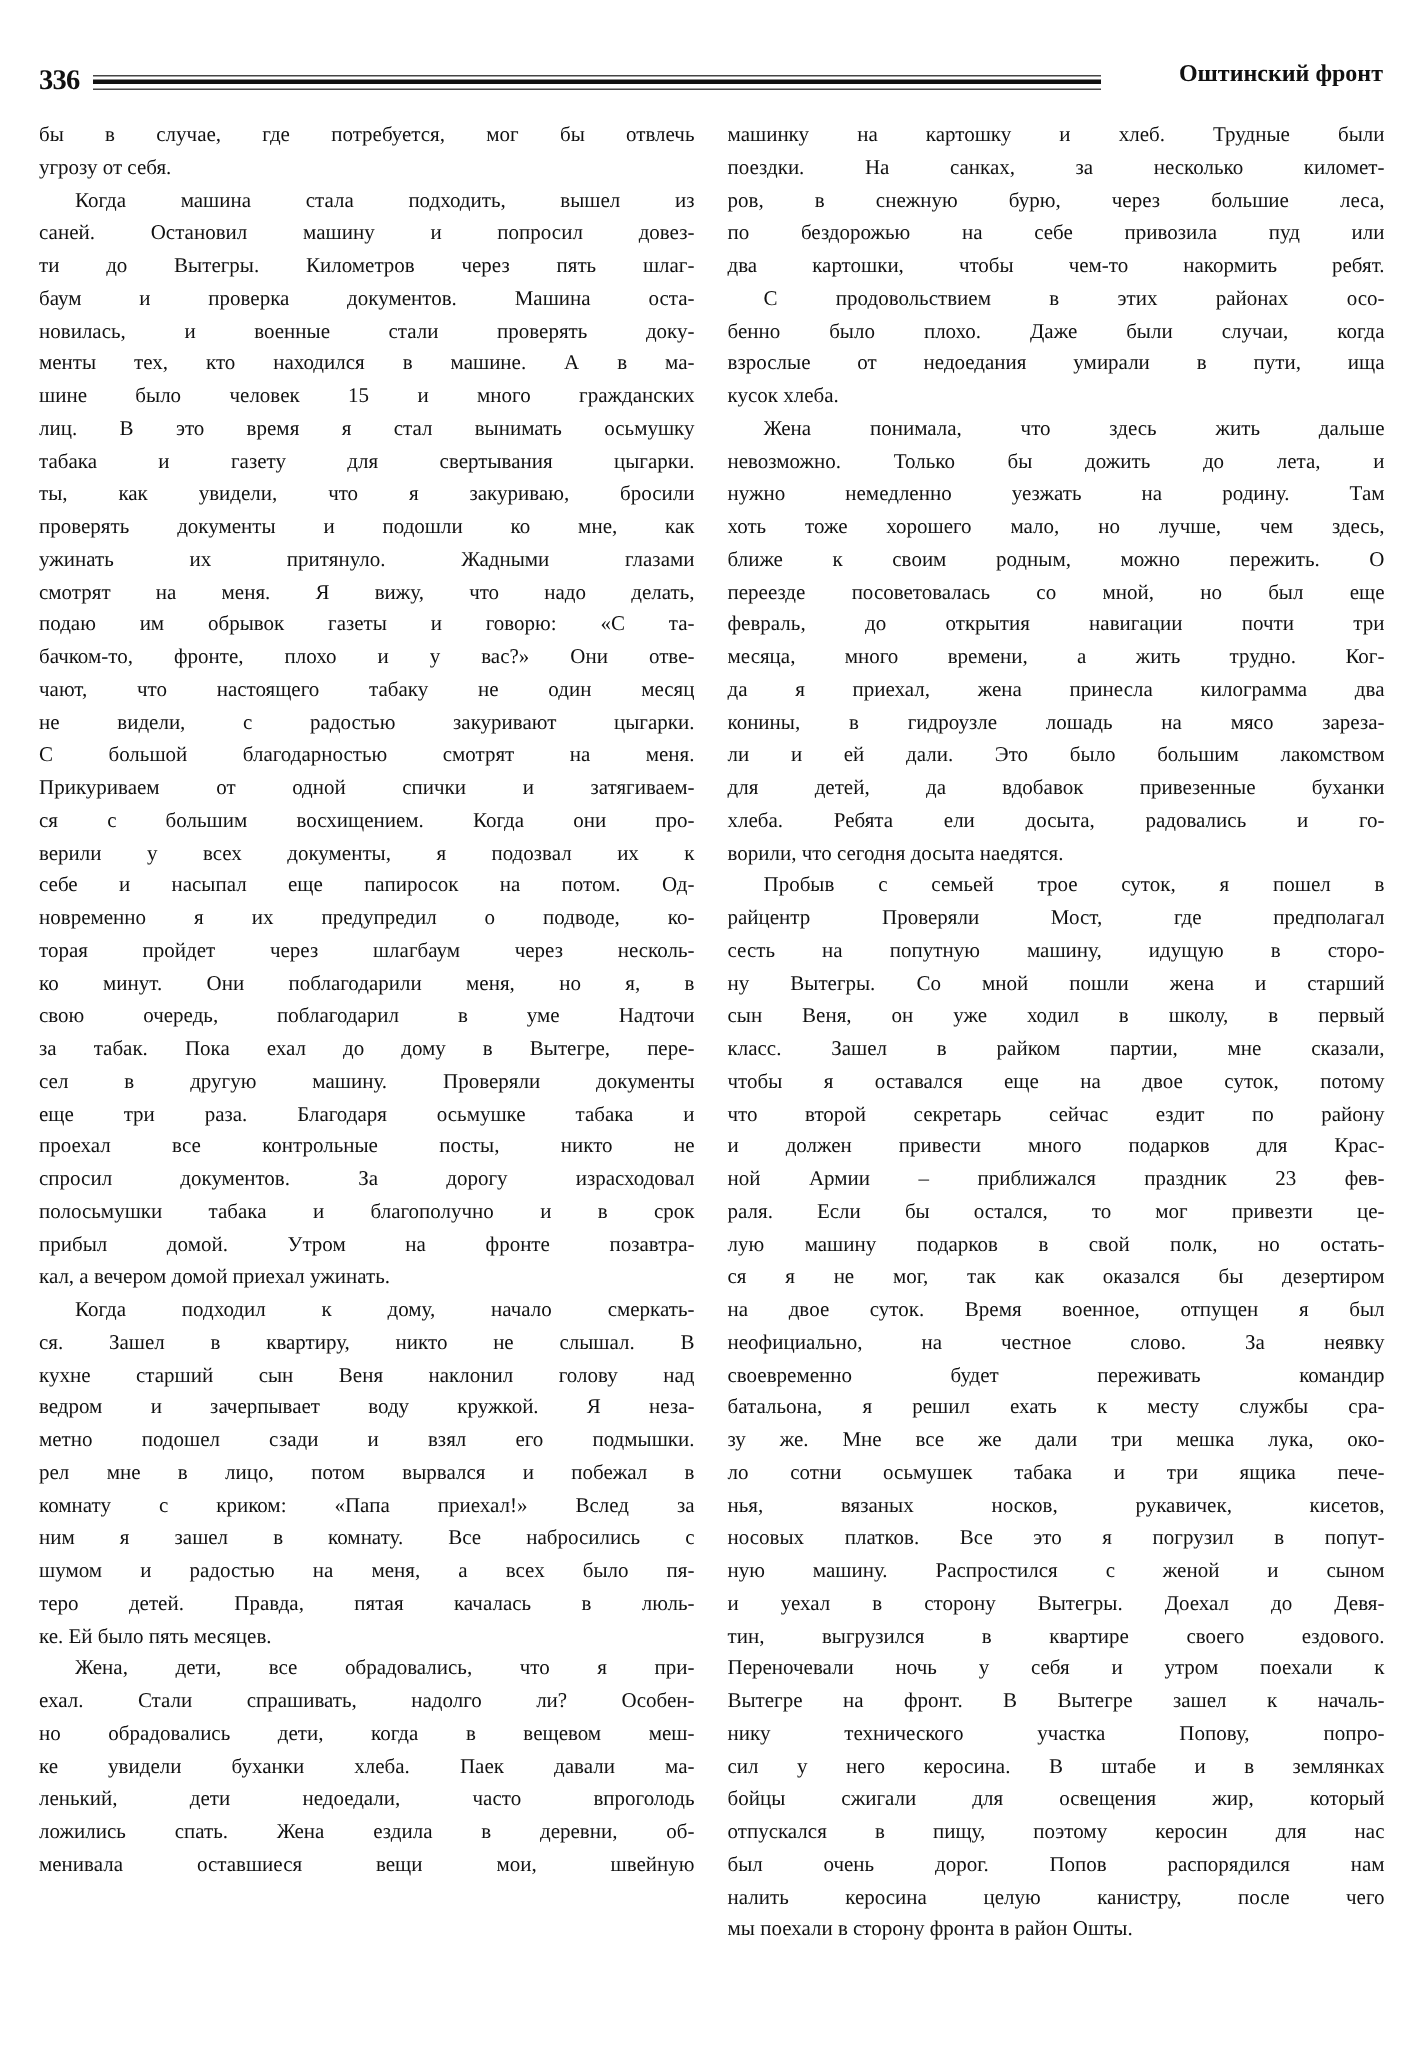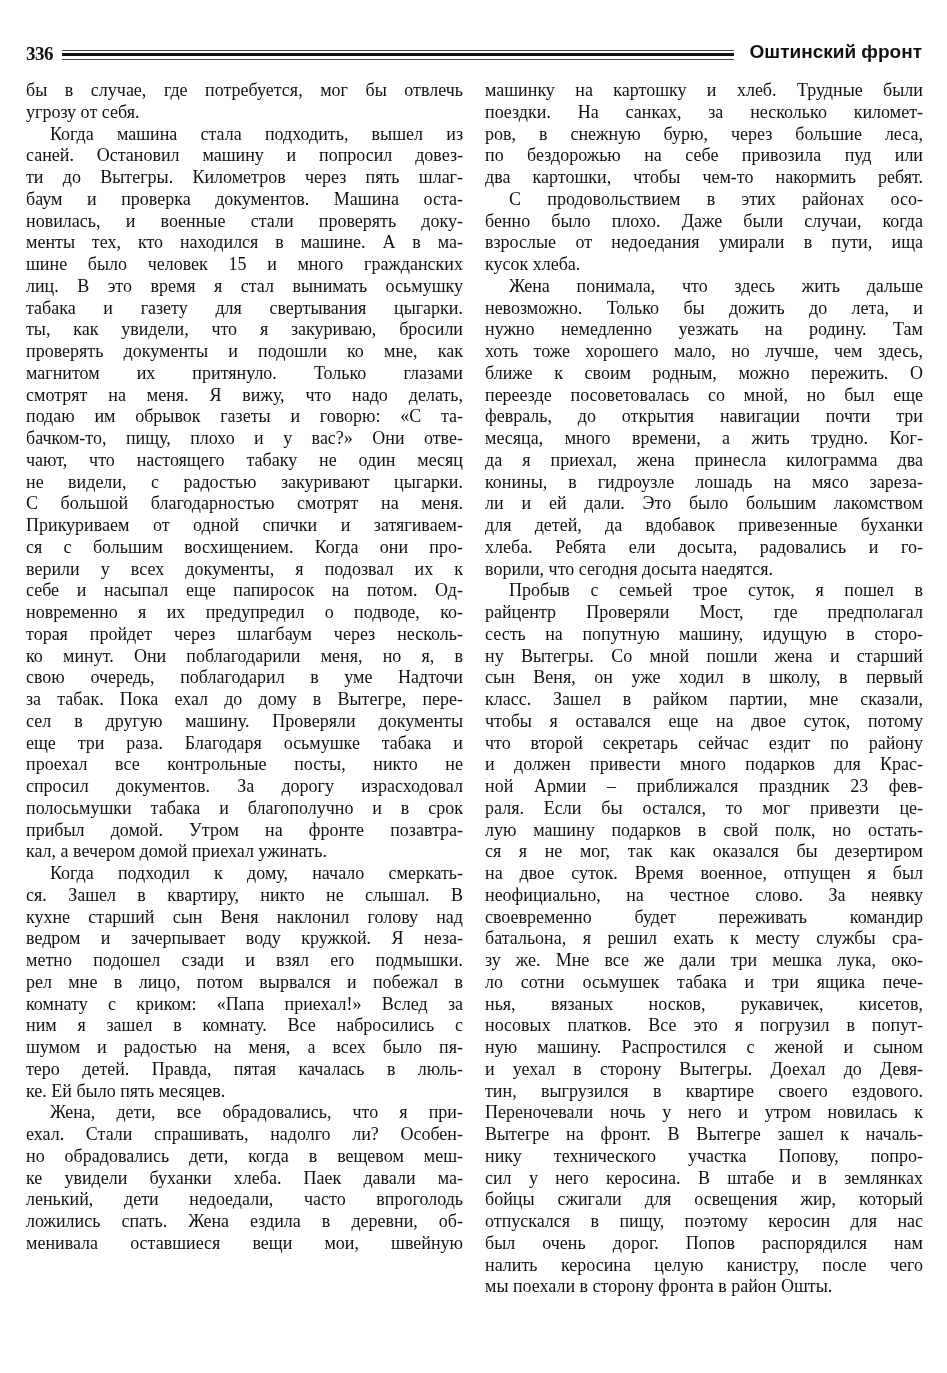--- a/index.html
+++ b/index.html
@@ -18,26 +18,26 @@
   }
   .rule {
     position: absolute; left: 38px; width: 672px; top: 8px; height: 12px;
   }
   .rule .l { position: absolute; left: 0; right: 0; background: #111; }
   .rule .l1 { top: 0; height: 1px; background: #444; }
   .rule .l2 { top: 3px; height: 3px; }
   .rule .l3 { top: 9px; height: 1px; background: #444; }
   .running-title {
     position: absolute; right: 4px; top: -1px;
-    font-size: 19px; font-weight: bold;
-    font-family: Liberation Sans, sans-serif;
+    font-size: 16px; font-weight: bold;
+    font-family: Liberation Serif, serif;
   }
   .col {
     position: absolute; top: 80px; width: 437px;
-    font-size: 18px; line-height: 21.75px;
+    font-size: 14px; line-height: 21.75px;
     text-align: justify; hyphens: manual;
   }
   .col-left { left: 26px; }
   .col-right { left: 485px; width: 438px; }
   .line {
     display: block; white-space: nowrap; text-align: justify;
     text-align-last: justify; height: 21.75px; overflow: visible;
   }
   .line.last { text-align-last: left; }
   .line.indent { padding-left: 24px; font-family: Liberation Serif, serif; }
@@ -62,24 +62,24 @@
     <span class="line">саней. Остановил машину и попросил довез-</span>
     <span class="line">ти до Вытегры. Километров через пять шлаг-</span>
     <span class="line">баум и проверка документов. Машина оста-</span>
     <span class="line">новилась, и военные стали проверять доку-</span>
     <span class="line">менты тех, кто находился в машине. А в ма-</span>
     <span class="line">шине было человек 15 и много гражданских</span>
     <span class="line">лиц. В это время я стал вынимать осьмушку</span>
     <span class="line">табака и газету для свертывания цыгарки.</span>
     <span class="line">ты, как увидели, что я закуриваю, бросили</span>
     <span class="line">проверять документы и подошли ко мне, как</span>
-    <span class="line">магнитом их притянуло. Только глазами</span>
+    <span class="line">ужинать их притянуло. Жадными глазами</span>
     <span class="line">смотрят на меня. Я вижу, что надо делать,</span>
     <span class="line">подаю им обрывок газеты и говорю: «С та-</span>
-    <span class="line">бачком-то, пищу, плохо и у вас?» Они отве-</span>
+    <span class="line">бачком-то, фронте, плохо и у вас?» Они отве-</span>
     <span class="line">чают, что настоящего табаку не один месяц</span>
     <span class="line">не видели, с радостью закуривают цыгарки.</span>
     <span class="line">С большой благодарностью смотрят на меня.</span>
     <span class="line">Прикуриваем от одной спички и затягиваем-</span>
     <span class="line">ся с большим восхищением. Когда они про-</span>
     <span class="line">верили у всех документы, я подозвал их к</span>
     <span class="line">себе и насыпал еще папиросок на потом. Од-</span>
     <span class="line">новременно я их предупредил о подводе, ко-</span>
     <span class="line">торая пройдет через шлагбаум через несколь-</span>
     <span class="line">ко минут. Они поблагодарили меня, но я, в</span>
@@ -152,21 +152,21 @@
     <span class="line">неофициально, на честное слово. За неявку</span>
     <span class="line">своевременно будет переживать командир</span>
     <span class="line">батальона, я решил ехать к месту службы сра-</span>
     <span class="line">зу же. Мне все же дали три мешка лука, око-</span>
     <span class="line">ло сотни осьмушек табака и три ящика пече-</span>
     <span class="line">нья, вязаных носков, рукавичек, кисетов,</span>
     <span class="line">носовых платков. Все это я погрузил в попут-</span>
     <span class="line">ную машину. Распростился с женой и сыном</span>
     <span class="line">и уехал в сторону Вытегры. Доехал до Девя-</span>
     <span class="line">тин, выгрузился в квартире своего ездового.</span>
-    <span class="line">Переночевали ночь у него и утром новилась к</span>
+    <span class="line">Переночевали ночь у себя и утром поехали к</span>
     <span class="line">Вытегре на фронт. В Вытегре зашел к началь-</span>
     <span class="line">нику технического участка Попову, попро-</span>
     <span class="line">сил у него керосина. В штабе и в землянках</span>
     <span class="line">бойцы сжигали для освещения жир, который</span>
     <span class="line">отпускался в пищу, поэтому керосин для нас</span>
     <span class="line">был очень дорог. Попов распорядился нам</span>
     <span class="line">налить керосина целую канистру, после чего</span>
     <span class="line last">мы поехали в сторону фронта в район Ошты.</span>
   </div>
 

